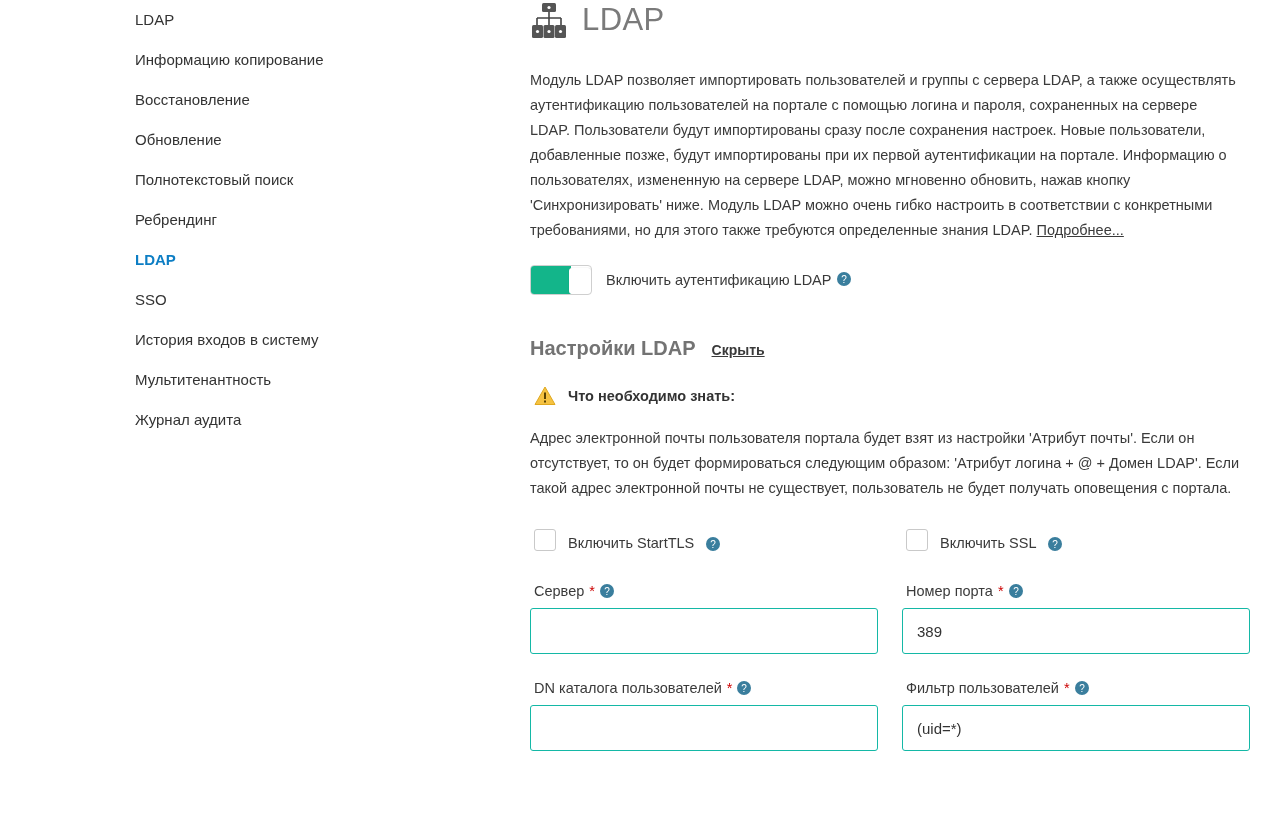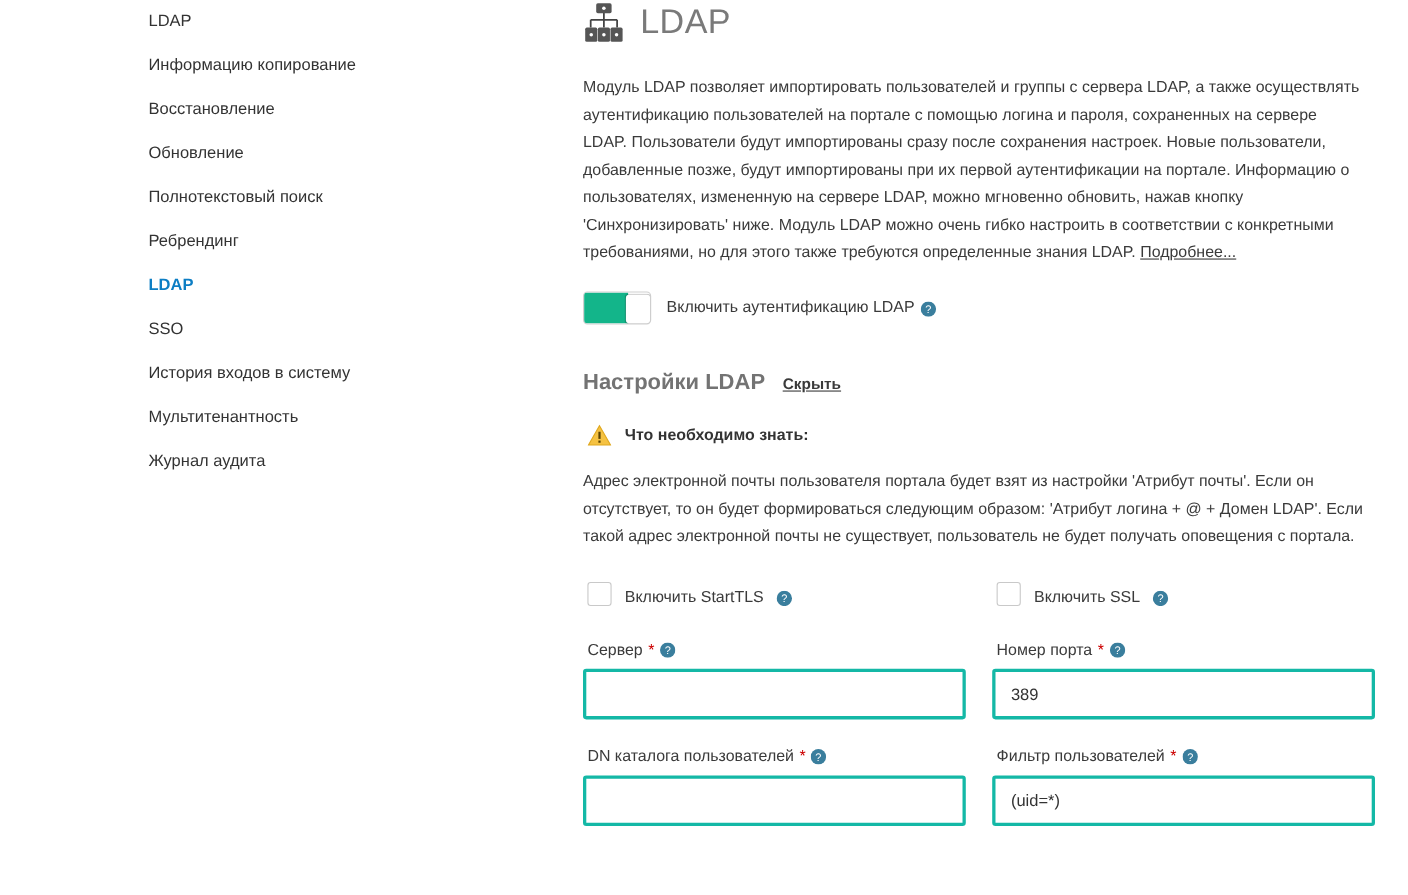--- a/index.html
+++ b/index.html
@@ -107,21 +107,21 @@
     top: 2px; left: 38px;
     width: 22px; height: 26px;
     background: #ffffff;
     border-radius: 3px;
     box-shadow: 0 0 1px rgba(0,0,0,.25);
   }
   .toggle-label {
     font-size: 14.5px;
     color: #3a3a3a;
     display: flex;
-    align-items: flex-end;
+    align-items: flex-start;
     gap: 6px;
   }
 
   .section-head {
     margin-top: 42px;
     display: flex;
     align-items: baseline;
     gap: 16px;
   }
   .section-title {
@@ -196,21 +196,21 @@
     margin-bottom: 9px;
     display: flex;
     align-items: center;
     gap: 5px;
     padding-left: 4px;
   }
   .req { color: #c00; }
   .input {
     width: 100%;
     height: 46px;
-    border: 3px solid #14b8a6;
+    border: 1px solid #14b8a6;
     border-radius: 3px;
     background: #fff;
     font-size: 15px;
     color: #333;
     padding: 0 14px;
     font-family: "Liberation Sans", sans-serif;
     outline: none;
   }
   .help {
     display: inline-flex;

